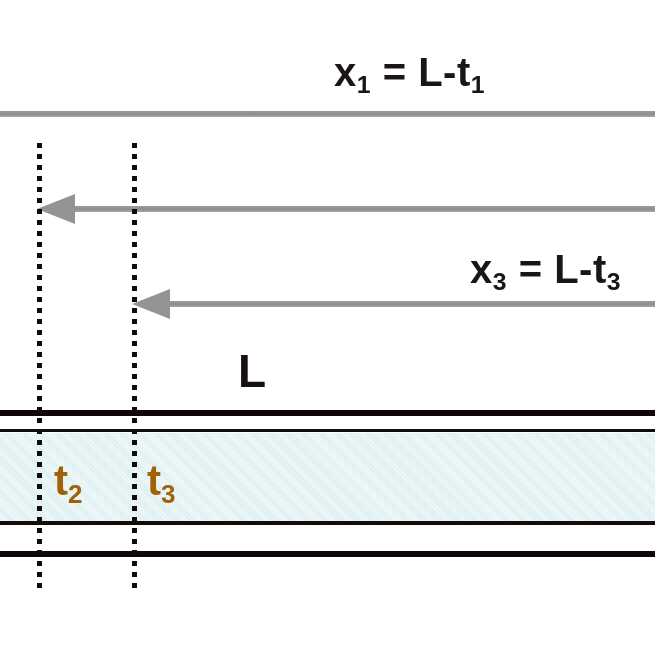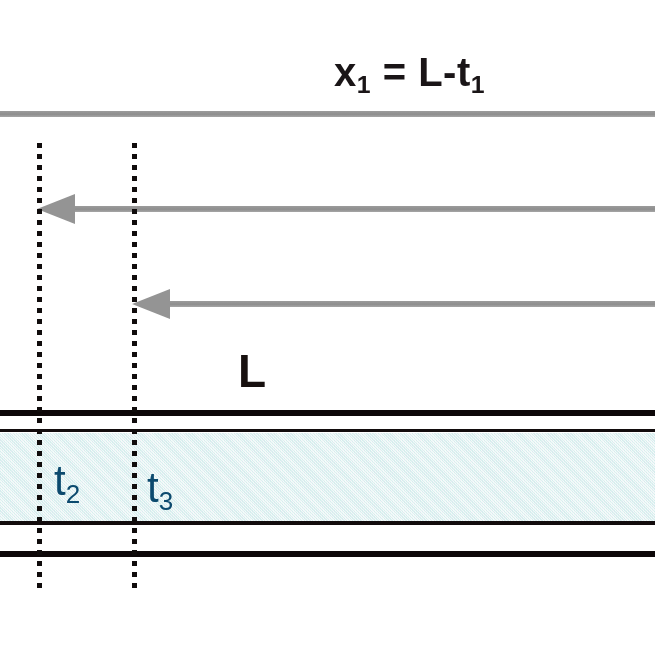--- a/index.html
+++ b/index.html
@@ -35,22 +35,22 @@
   }
   .lbl-L {
     position: absolute;
     color: #17100f;
     font-weight: 700;
     font-size: 46px;
     line-height: 1;
   }
   .lbl-t {
     position: absolute;
-    color: #0c4a6e;
-    font-weight: 400;
+    color: #a16207;
+    font-weight: 700;
     font-size: 42px;
     line-height: 1;
     white-space: nowrap;
   }
   .lbl-t sub {
     font-size: 0.62em;
     vertical-align: baseline;
     position: relative;
     top: 0.32em;
   }
@@ -106,40 +106,43 @@
 <div id="canvas">
 
   <div class="eq" style="left:334px; top:52px;">
     <span>x<sub>1</sub> = L-t<sub>1</sub></span>
   </div>
   <div class="dim-line" style="left:0px; top:111px; width:655px;"></div>
 
   <div class="dim-line" style="left:70px; top:206px; width:585px;"></div>
   <div class="dim-head" style="left:37px; top:194px;"></div>
 
+  <div class="eq" style="left:470px; top:249px;">
+    <span>x<sub>3</sub> = L-t<sub>3</sub></span>
+  </div>
   <div class="dim-line" style="left:165px; top:301px; width:490px;"></div>
   <div class="dim-head" style="left:132px; top:289px;"></div>
 
   <div class="lbl-L" style="left:238px; top:348px;">
     <span>L</span>
   </div>
 
   <div class="rule-thick" style="left:0px; top:410px; width:655px; height:6px;"></div>
 
   <div class="rule-thin" style="left:0px; top:429px; width:655px; height:3px;"></div>
 
   <div class="band" style="left:0px; top:433px; width:655px; height:88px;"></div>
 
   <div class="rule-thin" style="left:0px; top:521px; width:655px; height:4px;"></div>
 
   <div class="rule-thick" style="left:0px; top:551px; width:655px; height:6px;"></div>
 
   <div class="lbl-t" style="left:54px; top:460px;">
     <span>t<sub>2</sub></span>
   </div>
-  <div class="lbl-t" style="left:147px; top:460px;margin-top:7px;">
+  <div class="lbl-t" style="left:147px; top:460px;">
     <span>t<sub>3</sub></span>
   </div>
 
   <div class="dotted" style="left:37px; top:143px; height:450px;"></div>
   <div class="dotted" style="left:132px; top:143px; height:450px;"></div>
 
 </div>
 
 </body></html>

